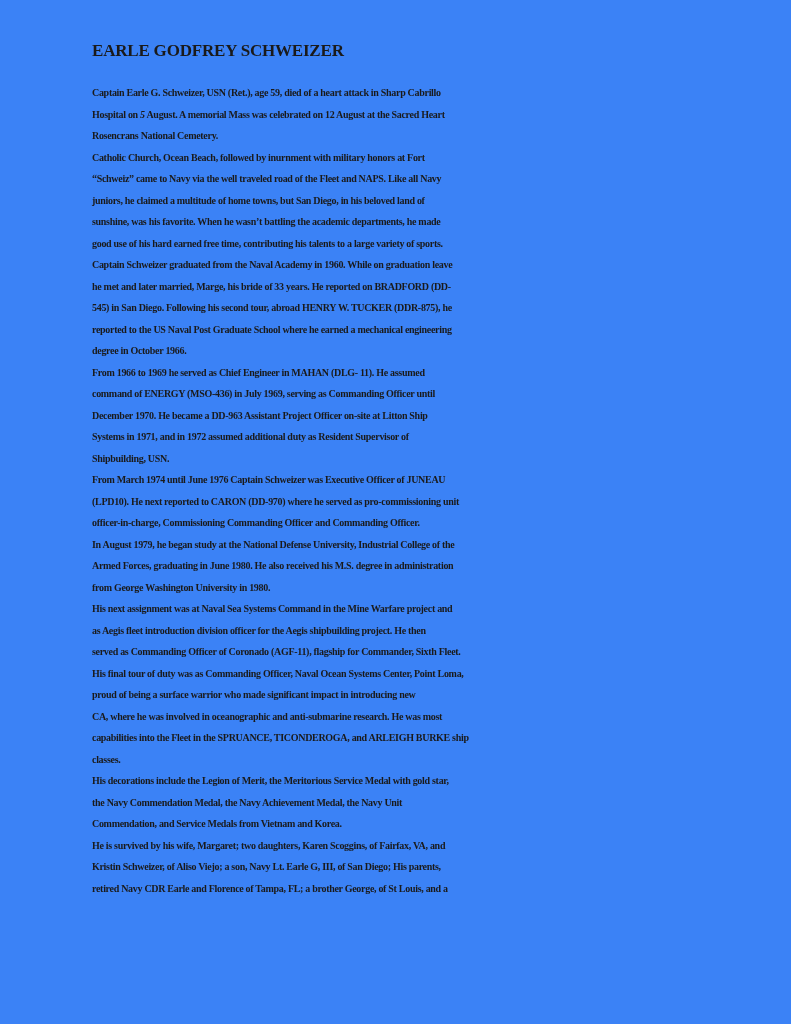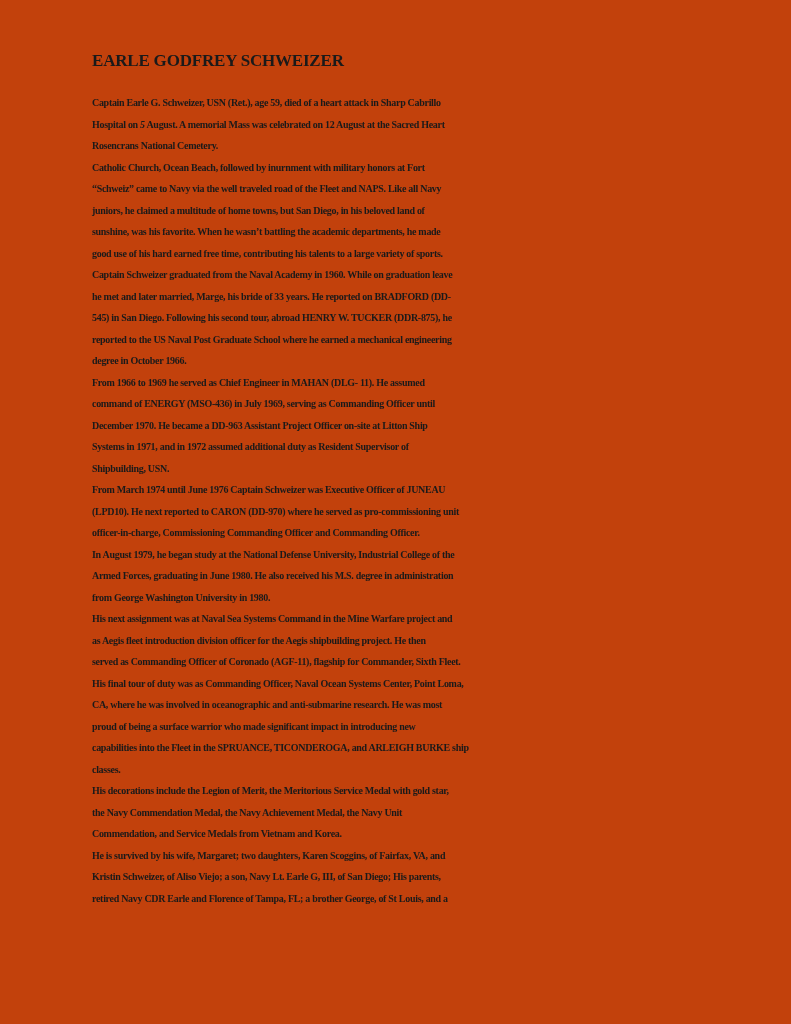--- a/index.html
+++ b/index.html
@@ -10,22 +10,22 @@
   body {
     width: 791px;
     height: 1024px;
     overflow: hidden;
     font-family: "Liberation Serif", serif;
   }
   .page {
     box-sizing: border-box;
     width: 791px;
     height: 1024px;
-    background: #c2410c;
-    padding: 50px 60px 0 92px;
+    background: #3b82f6;
+    padding: 40px 60px 0 92px;
   }
   .heading {
     font-family: "Liberation Serif", serif;
     font-weight: bold;
     font-size: 17px;
     line-height: 21px;
     letter-spacing: -0.2px;
     color: #1a1a1a;
     margin: 0 0 21px 0;
   }
@@ -72,22 +72,22 @@
       <div class="line">From March 1974 until June 1976 Captain Schweizer was Executive Officer of JUNEAU</div>
       <div class="line">(LPD10). He next reported to CARON (DD-970) where he served as pro-commissioning unit</div>
       <div class="line">officer-in-charge, Commissioning Commanding Officer and Commanding Officer.</div>
       <div class="line">In August 1979, he began study at the National Defense University, Industrial College of the</div>
       <div class="line">Armed Forces, graduating in June 1980. He also received his M.S. degree in administration</div>
       <div class="line">from George Washington University in 1980.</div>
       <div class="line">His next assignment was at Naval Sea Systems Command in the Mine Warfare project and</div>
       <div class="line">as Aegis fleet introduction division officer for the Aegis shipbuilding project. He then</div>
       <div class="line">served as Commanding Officer of Coronado (AGF-11), flagship for Commander, Sixth Fleet.</div>
       <div class="line">His final tour of duty was as Commanding Officer, Naval Ocean Systems Center, Point Loma,</div>
+      <div class="line">proud of being a surface warrior who made significant impact in introducing new</div>
       <div class="line">CA, where he was involved in oceanographic and anti-submarine research. He was most</div>
-      <div class="line">proud of being a surface warrior who made significant impact in introducing new</div>
       <div class="line">capabilities into the Fleet in the SPRUANCE, TICONDEROGA, and ARLEIGH BURKE ship</div>
       <div class="line">classes.</div>
       <div class="line">His decorations include the Legion of Merit, the Meritorious Service Medal with gold star,</div>
       <div class="line">the Navy Commendation Medal, the Navy Achievement Medal, the Navy Unit</div>
       <div class="line">Commendation, and Service Medals from Vietnam and Korea.</div>
       <div class="line">He is survived by his wife, Margaret; two daughters, Karen Scoggins, of Fairfax, VA, and</div>
       <div class="line">Kristin Schweizer, of Aliso Viejo; a son, Navy Lt. Earle G, III, of San Diego; His parents,</div>
       <div class="line">retired Navy CDR Earle and Florence of Tampa, FL; a brother George, of St Louis, and a</div>
     </div>
 </div>

